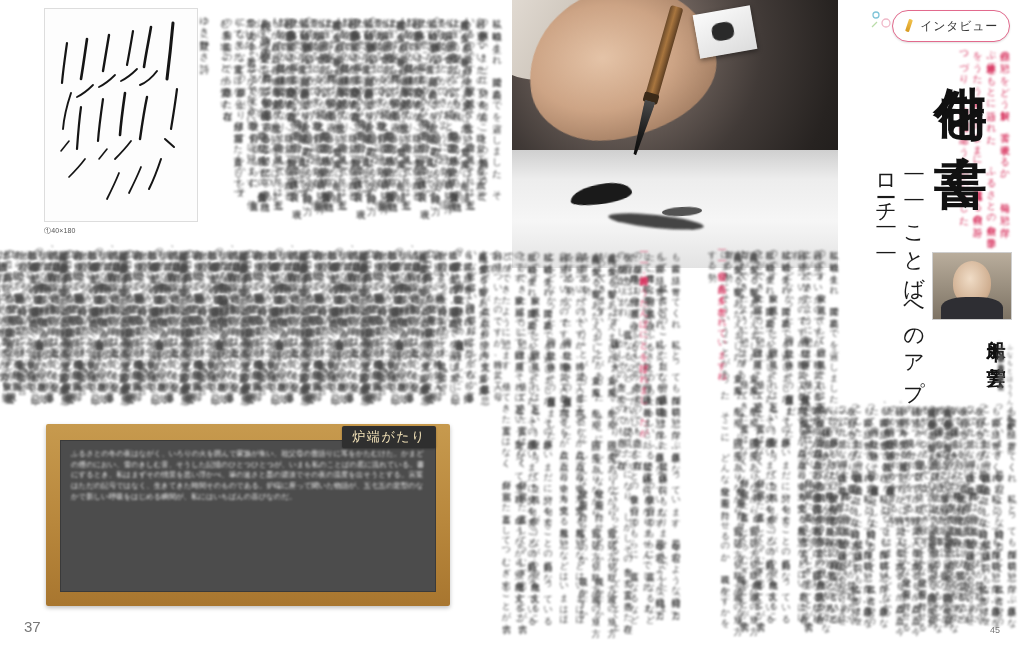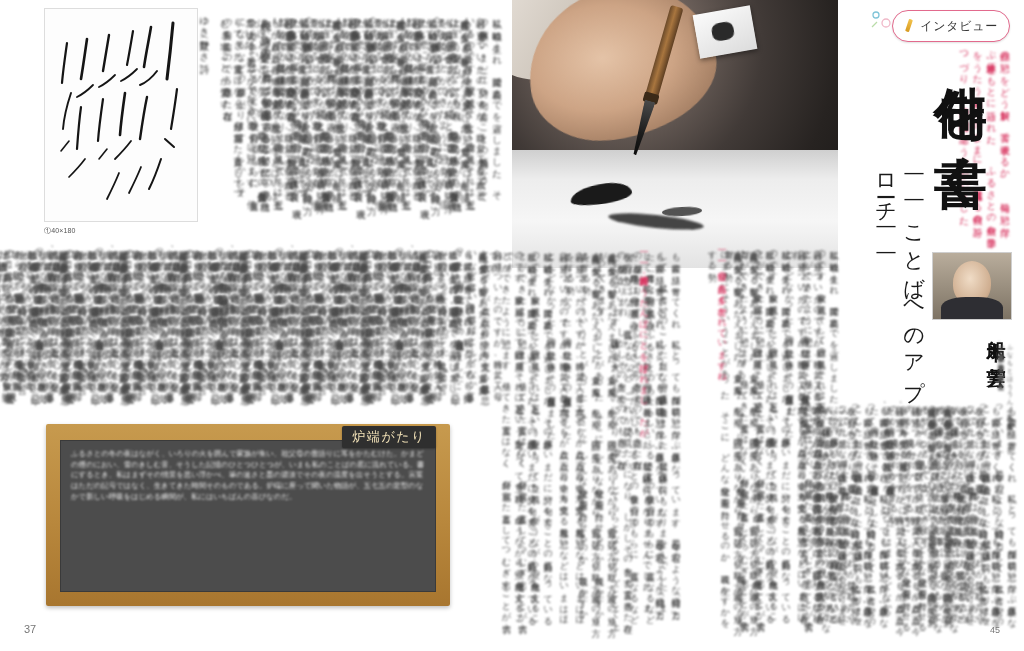--- a/index.html
+++ b/index.html
@@ -66,21 +66,21 @@
     position:absolute;right:14px;top:2px;height:22px;padding:0 10px;
     background:#2f2f2f;color:#f2e2b8;font-size:13px;line-height:22px;
     font-family:"DejaVu Serif", serif;letter-spacing:.12em;border-radius:2px;
     box-shadow:0 1px 2px rgba(0,0,0,.3);
   }
   .robata .txt{
     position:absolute;left:10px;top:8px;right:10px;bottom:8px;
     color:#e9e9e9;font-size:7.4px;line-height:1.45;
     filter:blur(1.0px);white-space:normal;word-break:break-all;
   }
-  .pg-left{position:absolute;left:24px;bottom:16px;font-size:11px;color:#777;font-family:"Liberation Sans",sans-serif;text-align:center;}
+  .pg-left{position:absolute;left:24px;bottom:16px;font-size:15px;color:#777;font-family:"Liberation Sans",sans-serif;text-align:center;}
 
   
   .page-right{position:absolute;left:512px;top:0;width:512px;height:651px;background:#ffffff;}
 
   .photo{
     position:absolute;left:0;top:0;width:326px;height:268px;overflow:hidden;
     background:
       radial-gradient(ellipse at 34% 16%, #8d7f77 0%, #6e625c 22%, #413a37 46%, #272321 70%, #161413 100%);
   }
   .photo .paper{

